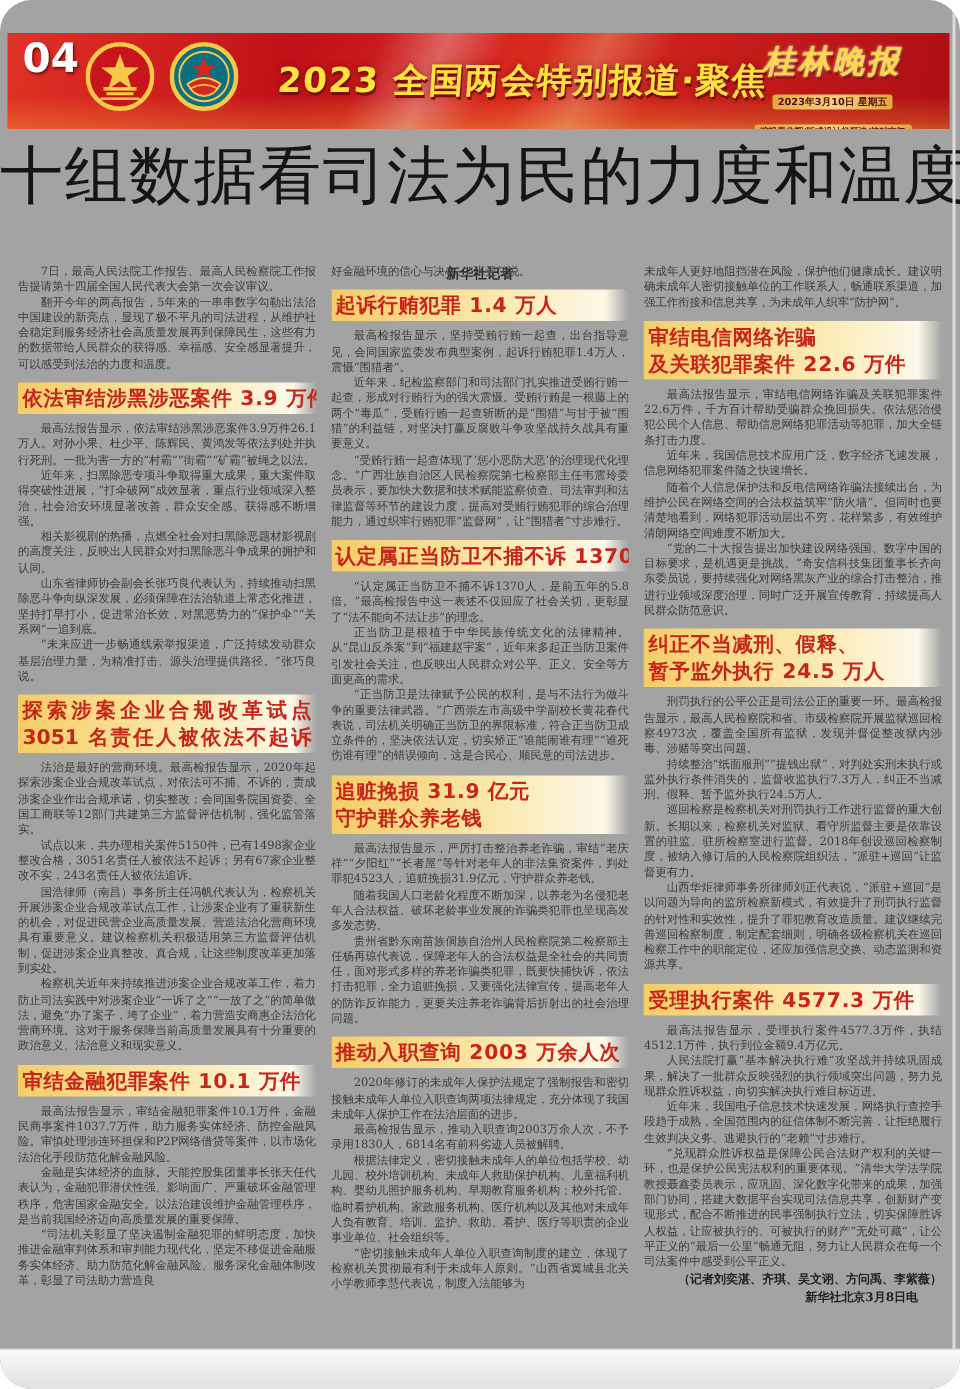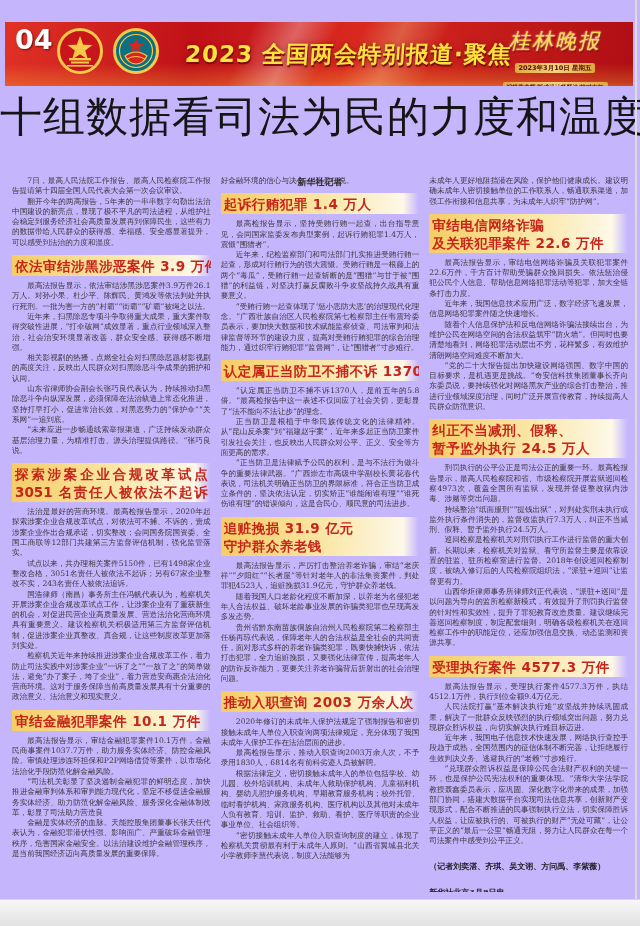--- a/index.html
+++ b/index.html
@@ -1,57 +1,57 @@
 <!DOCTYPE html>
 <html><head>
 <meta charset="utf-8">
 <style>
   html,body{margin:0;padding:0;background:#ffffff;}
   body{width:640px;height:926px;font-family:"DejaVu Sans",sans-serif;overflow:hidden;}
-  .page{position:relative;width:640px;height:926px;background:#c4b5fd;overflow:hidden;}
+  .page{position:relative;width:640px;height:926px;background:#a3a3a3;overflow:hidden;border-radius:21px;}
 
   
   .banner{position:absolute;left:5px;right:7px;top:22px;height:64px;
     background:linear-gradient(100deg,#e03226 0%,#c01118 30%,#d9291f 55%,#ae0e14 100%);
     overflow:hidden;}
   .banner::before{content:"";position:absolute;inset:0;
     background:
       linear-gradient(115deg,transparent 38%,rgba(255,255,255,.30) 45%,transparent 51%),
       linear-gradient(115deg,transparent 55%,rgba(255,235,170,.28) 61%,transparent 68%),
       radial-gradient(130% 90% at 75% 130%,rgba(255,215,120,.35),transparent 45%),
       linear-gradient(0deg,rgba(255,195,60,.30),transparent 35%);}
   .page-number{position:absolute;left:10px;top:2px;font-size:27px;font-weight:bold;color:#ffffff;
     text-shadow:1px 1px 2px rgba(90,0,0,.8);z-index:3;}
   .emblems{position:absolute;left:52px;top:6px;display:flex;gap:10px;z-index:3;}
   .banner-title{position:absolute;left:180px;right:155px;top:50%;transform:translateY(-50%) skewX(-4deg);
     text-align:center;font-size:23px;font-weight:900;color:#ffe23e;letter-spacing:1px;white-space:nowrap;
     text-shadow:1px 2px 0 #7e0b0b,0 0 5px rgba(60,0,0,.45);z-index:3;}
   .masthead{position:absolute;right:8px;top:5px;width:140px;text-align:center;z-index:3;}
-  .paper-name{font-size:21px;font-weight:400;font-style:italic;color:#ffd94d;letter-spacing:2px;white-space:nowrap;
+  .paper-name{font-size:21px;font-weight:700;font-style:italic;color:#ffd94d;letter-spacing:2px;white-space:nowrap;
     text-shadow:0 0 2px #fff6d8,1px 2px 0 #7e0b0b;}
   .mast-line{display:inline-block;margin-top:3px;font-size:6.5px;line-height:8px;color:#5d0a0a;font-weight:bold;
     background:linear-gradient(90deg,#e0a83e,#f3d27d,#e0a83e);padding:1px 4px;border-radius:2px;white-space:nowrap;}
   .mast-line.small{font-size:5.8px;margin-top:2px;}
 
   
   .headline{position:absolute;top:92px;left:0;right:0;text-align:center;font-size:42px;line-height:50px;
     font-weight:400;color:#151515;letter-spacing:1px;white-space:nowrap;}
   .byline{position:absolute;top:152px;left:0;right:0;text-align:center;font-size:9px;font-weight:bold;color:#2e2e2e;margin-top:24px;}
 
   
   .columns{position:absolute;top:176px;left:12px;right:12px;height:716px;display:flex;gap:10px;overflow:hidden;}
   .col{flex:1 1 0;overflow:hidden;min-width:0;}
   .para{margin:0;font-size:7.6px;line-height:10.3px;color:#3a3a3a;text-align:justify;text-indent:2em;
     font-family:"DejaVu Serif","Liberation Serif",serif;}
   .para.cont{text-indent:0;}
   .subhead{margin:7px 0 5px;padding:2px 3px 1px;
     background:linear-gradient(90deg,#f5cd66 0%,#fae8ab 55%,#fdf8e8 92%,rgba(253,248,232,0) 100%);}
   .subhead-line{font-size:13.5px;line-height:18px;font-weight:bold;color:#c8251a;letter-spacing:.5px;white-space:nowrap;}
   .subhead.spread .subhead-line{white-space:normal;text-align:justify;text-align-last:justify;letter-spacing:0;}
-  .sig{margin:15px 0 0;font-size:8px;line-height:11px;font-weight:bold;color:#222;text-align:left;
+  .sig{margin:1px 0 0;font-size:8px;line-height:11px;font-weight:bold;color:#222;text-align:right;
     font-family:"DejaVu Serif","Liberation Serif",serif;}
   .sig.pad{padding-right:16px;}
 
   
   .edge-right{position:absolute;top:0;right:3px;bottom:0;width:2px;background:#dcdcdc;}
   .edge-bottom{position:absolute;left:0;right:0;bottom:0;height:26px;
     background:linear-gradient(#f7f7f7,#e2e2e2);border-top:1px solid #ded9d2;}
 </style>
 </head>
 <body>
@@ -111,22 +111,22 @@
           <div class="subhead-line">3051 名责任人被依法不起诉</div>
         </div>
         <p class="para">法治是最好的营商环境。最高检报告显示，2020年起探索涉案企业合规改革试点，对依法可不捕、不诉的，责成涉案企业作出合规承诺，切实整改；会同国务院国资委、全国工商联等12部门共建第三方监督评估机制，强化监管落实。</p>
         <p class="para">试点以来，共办理相关案件5150件，已有1498家企业整改合格，3051名责任人被依法不起诉；另有67家企业整改不实，243名责任人被依法追诉。</p>
         <p class="para">国浩律师（南昌）事务所主任冯帆代表认为，检察机关开展涉案企业合规改革试点工作，让涉案企业有了重获新生的机会，对促进民营企业高质量发展、营造法治化营商环境具有重要意义。建议检察机关积极适用第三方监督评估机制，促进涉案企业真整改、真合规，让这些制度改革更加落到实处。</p>
         <p class="para">检察机关近年来持续推进涉案企业合规改革工作，着力防止司法实践中对涉案企业“一诉了之”“一放了之”的简单做法，避免“办了案子，垮了企业”，着力营造安商惠企法治化营商环境。这对于服务保障当前高质量发展具有十分重要的政治意义、法治意义和现实意义。</p>
         <div class="subhead">
           <div class="subhead-line">审结金融犯罪案件 10.1 万件</div>
         </div>
         <p class="para">最高法报告显示，审结金融犯罪案件10.1万件，金融民商事案件1037.7万件，助力服务实体经济、防控金融风险。审慎处理涉连环担保和P2P网络借贷等案件，以市场化法治化手段防范化解金融风险。</p>
+        <p class="para">金融是实体经济的血脉。天能控股集团董事长张天任代表认为，金融犯罪潜伏性强、影响面广、严重破坏金融管理秩序，危害国家金融安全。以法治建设维护金融管理秩序，是当前我国经济迈向高质量发展的重要保障。</p>
         <p class="para">“司法机关彰显了坚决遏制金融犯罪的鲜明态度，加快推进金融审判体系和审判能力现代化，坚定不移促进金融服务实体经济、助力防范化解金融风险、服务深化金融体制改革，彰显了司法助力营造良</p>
-        <p class="para">金融是实体经济的血脉。天能控股集团董事长张天任代表认为，金融犯罪潜伏性强、影响面广、严重破坏金融管理秩序，危害国家金融安全。以法治建设维护金融管理秩序，是当前我国经济迈向高质量发展的重要保障。</p>
       </div>
     <div class="col">
         <p class="para cont">好金融环境的信心与决心。”张天任说。</p>
         <div class="subhead">
           <div class="subhead-line">起诉行贿犯罪 1.4 万人</div>
         </div>
         <p class="para">最高检报告显示，坚持受贿行贿一起查，出台指导意见，会同国家监委发布典型案例，起诉行贿犯罪1.4万人，震慑“围猎者”。</p>
         <p class="para">近年来，纪检监察部门和司法部门扎实推进受贿行贿一起查，形成对行贿行为的强大震慑。受贿行贿是一根藤上的两个“毒瓜”，受贿行贿一起查斩断的是“围猎”与甘于被“围猎”的利益链，对坚决打赢反腐败斗争攻坚战持久战具有重要意义。</p>
         <p class="para">“受贿行贿一起查体现了‘惩小恶防大恶’的治理现代化理念。”广西壮族自治区人民检察院第七检察部主任韦震玲委员表示，要加快大数据和技术赋能监察侦查、司法审判和法律监督等环节的建设力度，提高对受贿行贿犯罪的综合治理能力，通过织牢行贿犯罪“监督网”，让“围猎者”寸步难行。</p>
         <div class="subhead">

